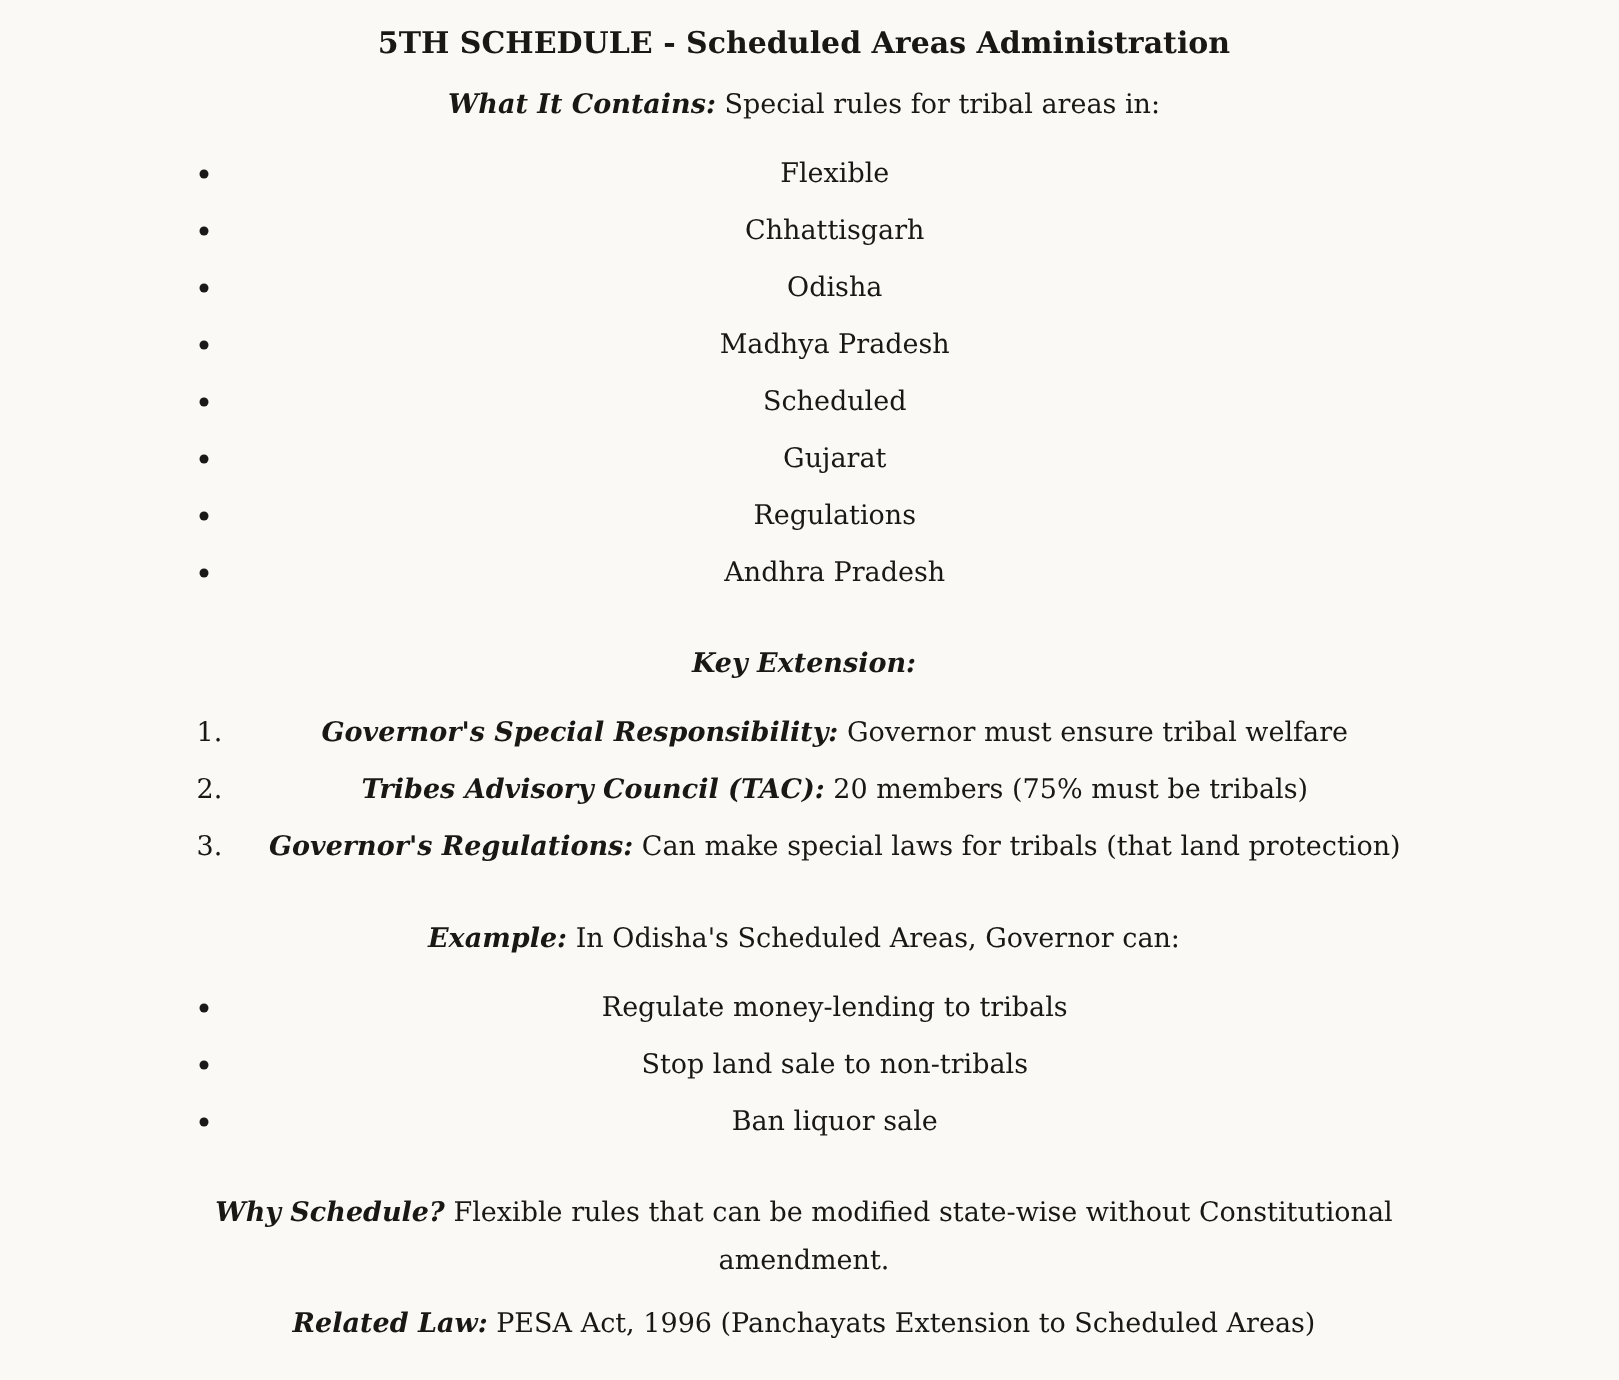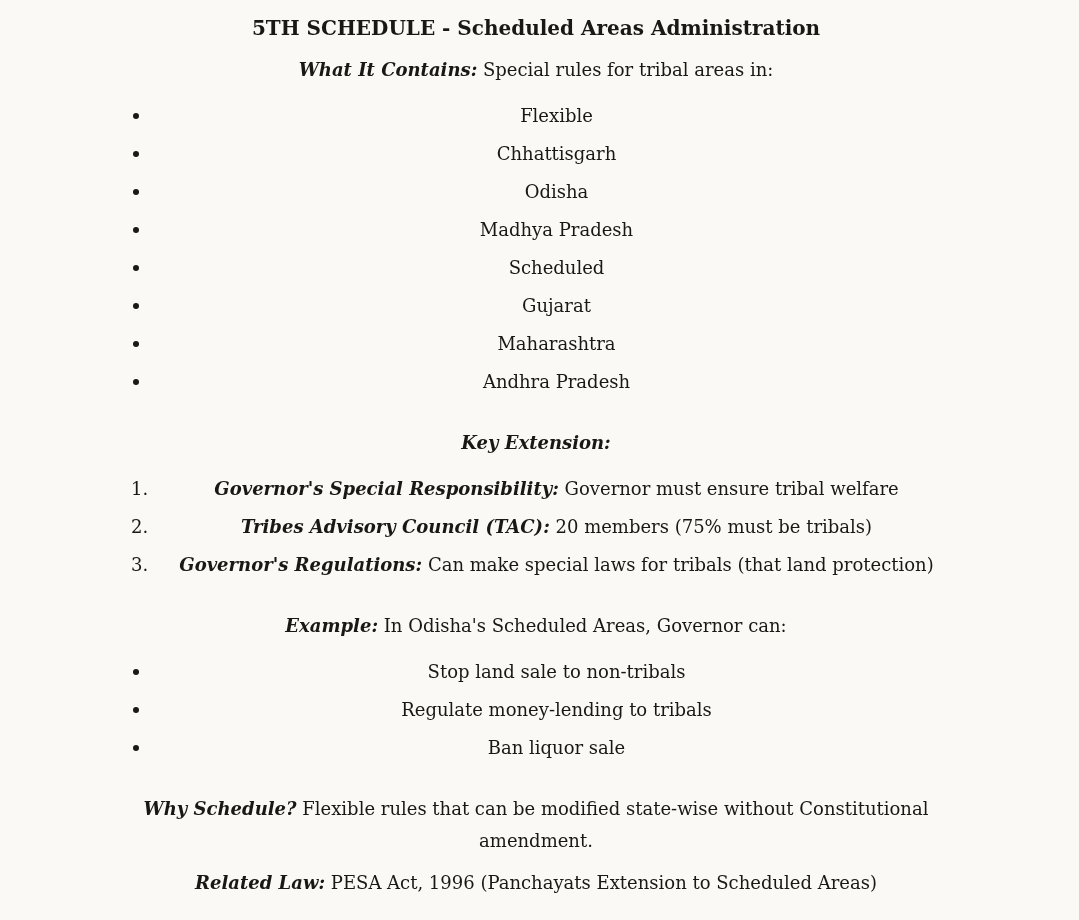--- a/index.html
+++ b/index.html
@@ -75,41 +75,41 @@
     <strong>What It Contains:</strong><span> Special rules for tribal areas in:</span>
   </p>
 
   <ul class="blist">
     <li><span class="dot"></span><span>Flexible</span></li>
     <li><span class="dot"></span><span>Chhattisgarh</span></li>
     <li><span class="dot"></span><span>Odisha</span></li>
     <li><span class="dot"></span><span>Madhya Pradesh</span></li>
     <li><span class="dot"></span><span>Scheduled</span></li>
     <li><span class="dot"></span><span>Gujarat</span></li>
-    <li><span class="dot"></span><span>Maharashtra</span></li>
+    <li><span class="dot"></span><span>Regulations</span></li>
     <li><span class="dot"></span><span>Andhra Pradesh</span></li>
   </ul>
 
   <p>
     <strong>Key Extension:</strong>
   </p>
 
   <ol class="nlist">
     <li><span class="num">1.</span><strong>Governor's Special Responsibility:</strong><span> Governor must ensure tribal welfare</span></li>
     <li><span class="num">2.</span><strong>Tribes Advisory Council (TAC):</strong><span> 20 members (75% must be tribals)</span></li>
     <li><span class="num">3.</span><strong>Governor's Regulations:</strong><span> Can make special laws for tribals (that land protection)</span></li>
   </ol>
 
   <p>
     <strong>Example:</strong><span> In Odisha's Scheduled Areas, Governor can:</span>
   </p>
 
   <ul class="blist">
+    <li><span class="dot"></span><span>Regulate money-lending to tribals</span></li>
     <li><span class="dot"></span><span>Stop land sale to non-tribals</span></li>
-    <li><span class="dot"></span><span>Regulate money-lending to tribals</span></li>
     <li><span class="dot"></span><span>Ban liquor sale</span></li>
   </ul>
 
   <p>
     <strong>Why Schedule?</strong><span> Flexible rules that can be modified state-wise without Constitutional amendment.</span>
   </p>
 
   <p>
     <strong>Related Law:</strong><span> PESA Act, 1996 (Panchayats Extension to Scheduled Areas)</span>
   </p>

